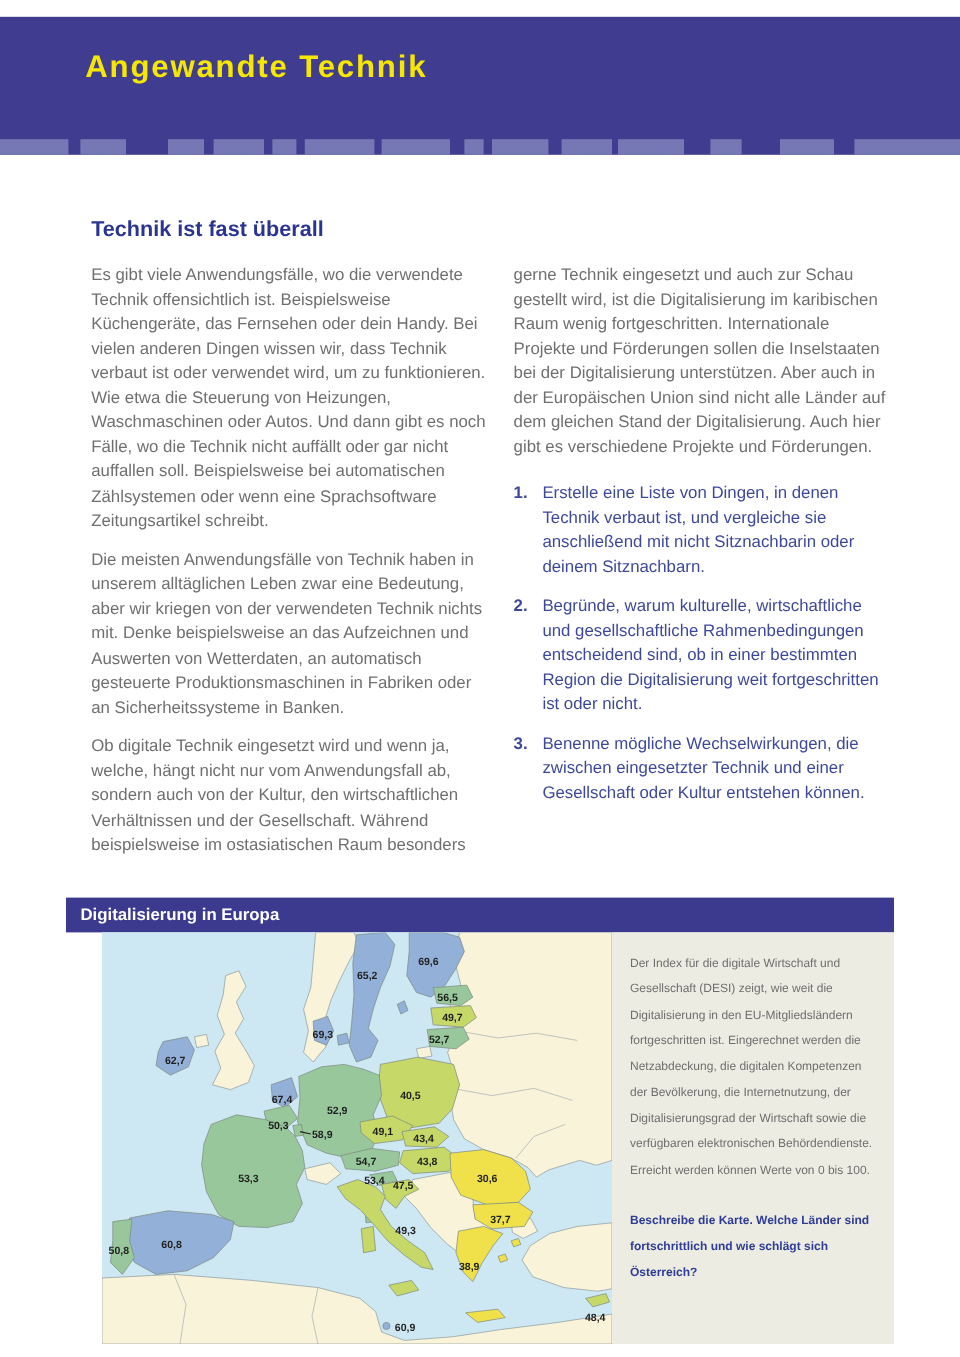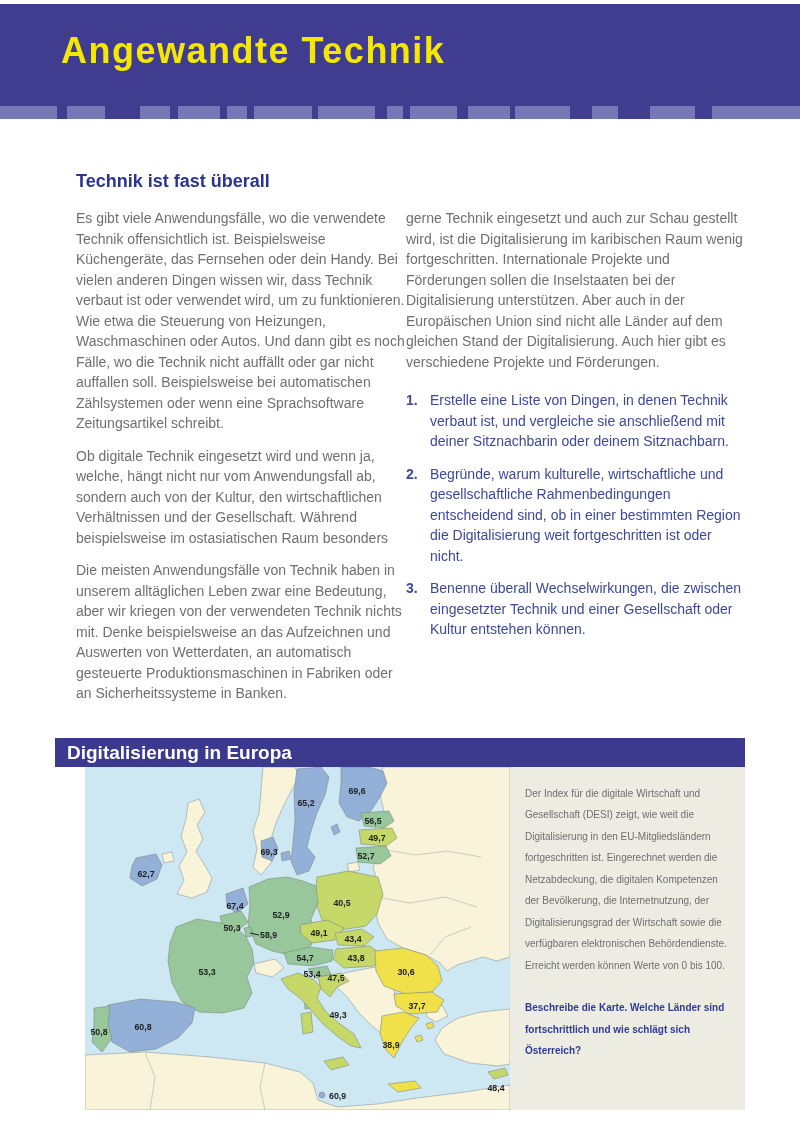--- a/index.html
+++ b/index.html
@@ -4,44 +4,44 @@
 <style>
   html,body{margin:0;padding:0;}
   body{
     width:800px;height:1131px;background:#ffffff;
     font-family:"Liberation Sans","DejaVu Sans",sans-serif;
     position:relative;overflow:hidden;
   }
   
   .page-header{position:relative;height:115px;background:#403d90;}
   .page-header h1{
-    margin:4px;padding:26px 0 0 57px;
-    color:#f6e700;font-size:36px;font-weight:bold;
+    margin:14px;padding:26px 0 0 57px;
+    color:#f6e700;font-size:26px;font-weight:bold;
     letter-spacing:1.5px;font-stretch:condensed;
   }
   .pattern-band{position:absolute;left:0;bottom:0;height:13px;width:800px;}
   .pattern-band .blk{position:absolute;top:0;height:13px;background:#7678b6;}
   
   .content{padding:0 55px 0 76px;}
   .article-heading{
     margin:52px 0 16px 0;
     color:#2c3492;font-size:18px;font-weight:bold;
   }
-  .columns{display:flex;margin-top:12px;}
+  .columns{display:flex;gap:22px;margin-top:12px;}
   .col-left{width:330px;flex:0 0 330px;}
   .col-right{flex:1;}
   .body-text{color:#6f6f6f;font-size:14px;line-height:20.5px;margin:0 0 12px 0;}
   .tasks{margin-top:18px;}
   .task{display:flex;margin-bottom:12px;color:#3d4899;font-size:14px;line-height:20.5px;}
   .task .num{flex:0 0 24px;font-weight:bold;}
   
   .infobox{margin:22px 55px 0 55px;width:690px;}
   .infobox-header{
     background:#3b3a8e;color:#ffffff;height:29px;line-height:29px;
-    padding-left:12px;font-size:19px;font-weight:bold;
+    padding-left:12px;font-size:14px;font-weight:bold;
   }
   .infobox-body{display:flex;height:343px;padding-left:30px;}
   .map-wrap{width:425px;flex:0 0 425px;background:#cde8f3;}
   .map-wrap svg{display:block;}
   .panel{
     flex:1;background:#edece2;padding:16px 16px 0 15px;
     color:#6e6e6e;font-size:10px;line-height:21.5px;
   }
   .panel .question{margin-top:21px;color:#2e3c96;font-weight:bold;}
   
@@ -75,39 +75,39 @@
     <div class="blk" style="left:712px;width:88px"></div>
   </div>
 </header>
 
 <main class="content">
   <h2 class="article-heading">Technik ist fast überall</h2>
 
   <div class="columns">
     <div class="col-left">
       <p class="body-text">Es gibt viele Anwendungsfälle, wo die verwendete Technik offensichtlich ist. Beispielsweise Küchengeräte, das Fernsehen oder dein Handy. Bei vielen anderen Dingen wissen wir, dass Technik verbaut ist oder verwendet wird, um zu funktionieren. Wie etwa die Steuerung von Heizungen, Waschmaschinen oder Autos. Und dann gibt es noch Fälle, wo die Technik nicht auffällt oder gar nicht auffallen soll. Beispielsweise bei automatischen Zählsystemen oder wenn eine Sprachsoftware Zeitungsartikel schreibt.</p>
+      <p class="body-text">Die meisten Anwendungsfälle von Technik haben in unserem alltäglichen Leben zwar eine Bedeutung, aber wir kriegen von der verwendeten Technik nichts mit. Denke beispielsweise an das Aufzeichnen und Auswerten von Wetterdaten, an automatisch gesteuerte Produktionsmaschinen in Fabriken oder an Sicherheitssysteme in Banken.</p>
       <p class="body-text">Ob digitale Technik eingesetzt wird und wenn ja, welche, hängt nicht nur vom Anwendungsfall ab, sondern auch von der Kultur, den wirtschaftlichen Verhältnissen und der Gesellschaft. Während beispielsweise im ostasiatischen Raum besonders</p>
-      <p class="body-text">Die meisten Anwendungsfälle von Technik haben in unserem alltäglichen Leben zwar eine Bedeutung, aber wir kriegen von der verwendeten Technik nichts mit. Denke beispielsweise an das Aufzeichnen und Auswerten von Wetterdaten, an automatisch gesteuerte Produktionsmaschinen in Fabriken oder an Sicherheitssysteme in Banken.</p>
     </div>
 
     <div class="col-right">
       <p class="body-text">gerne Technik eingesetzt und auch zur Schau gestellt wird, ist die Digitalisierung im karibischen Raum wenig fortgeschritten. Internationale Projekte und Förderungen sollen die Inselstaaten bei der Digitalisierung unterstützen. Aber auch in der Europäischen Union sind nicht alle Länder auf dem gleichen Stand der Digitalisierung. Auch hier gibt es verschiedene Projekte und Förderungen.</p>
 
       <div class="tasks">
         <div class="task">
           <span class="num">1.</span>
-          <span class="txt">Erstelle eine Liste von Dingen, in denen Technik verbaut ist, und vergleiche sie anschließend mit deiner Sitznachbarin oder deinem Sitznachbarn.</span>
+          <span class="txt">Erstelle eine Liste von Dingen, in denen Technik verbaut ist, und vergleiche sie anschließend mit nicht Sitznachbarin oder deinem Sitznachbarn.</span>
         </div>
         <div class="task">
           <span class="num">2.</span>
           <span class="txt">Begründe, warum kulturelle, wirtschaftliche und gesellschaftliche Rahmenbedingungen entscheidend sind, ob in einer bestimmten Region die Digitalisierung weit fortgeschritten ist oder nicht.</span>
         </div>
         <div class="task">
           <span class="num">3.</span>
-          <span class="txt">Benenne überall Wechselwirkungen, die zwischen eingesetzter Technik und einer Gesellschaft oder Kultur entstehen können.</span>
+          <span class="txt">Benenne mögliche Wechselwirkungen, die zwischen eingesetzter Technik und einer Gesellschaft oder Kultur entstehen können.</span>
         </div>
       </div>
     </div>
   </div>
 </main>
 
 <section class="infobox">
   <div class="infobox-header">Digitalisierung in Europa</div>
   <div class="infobox-body">
 

